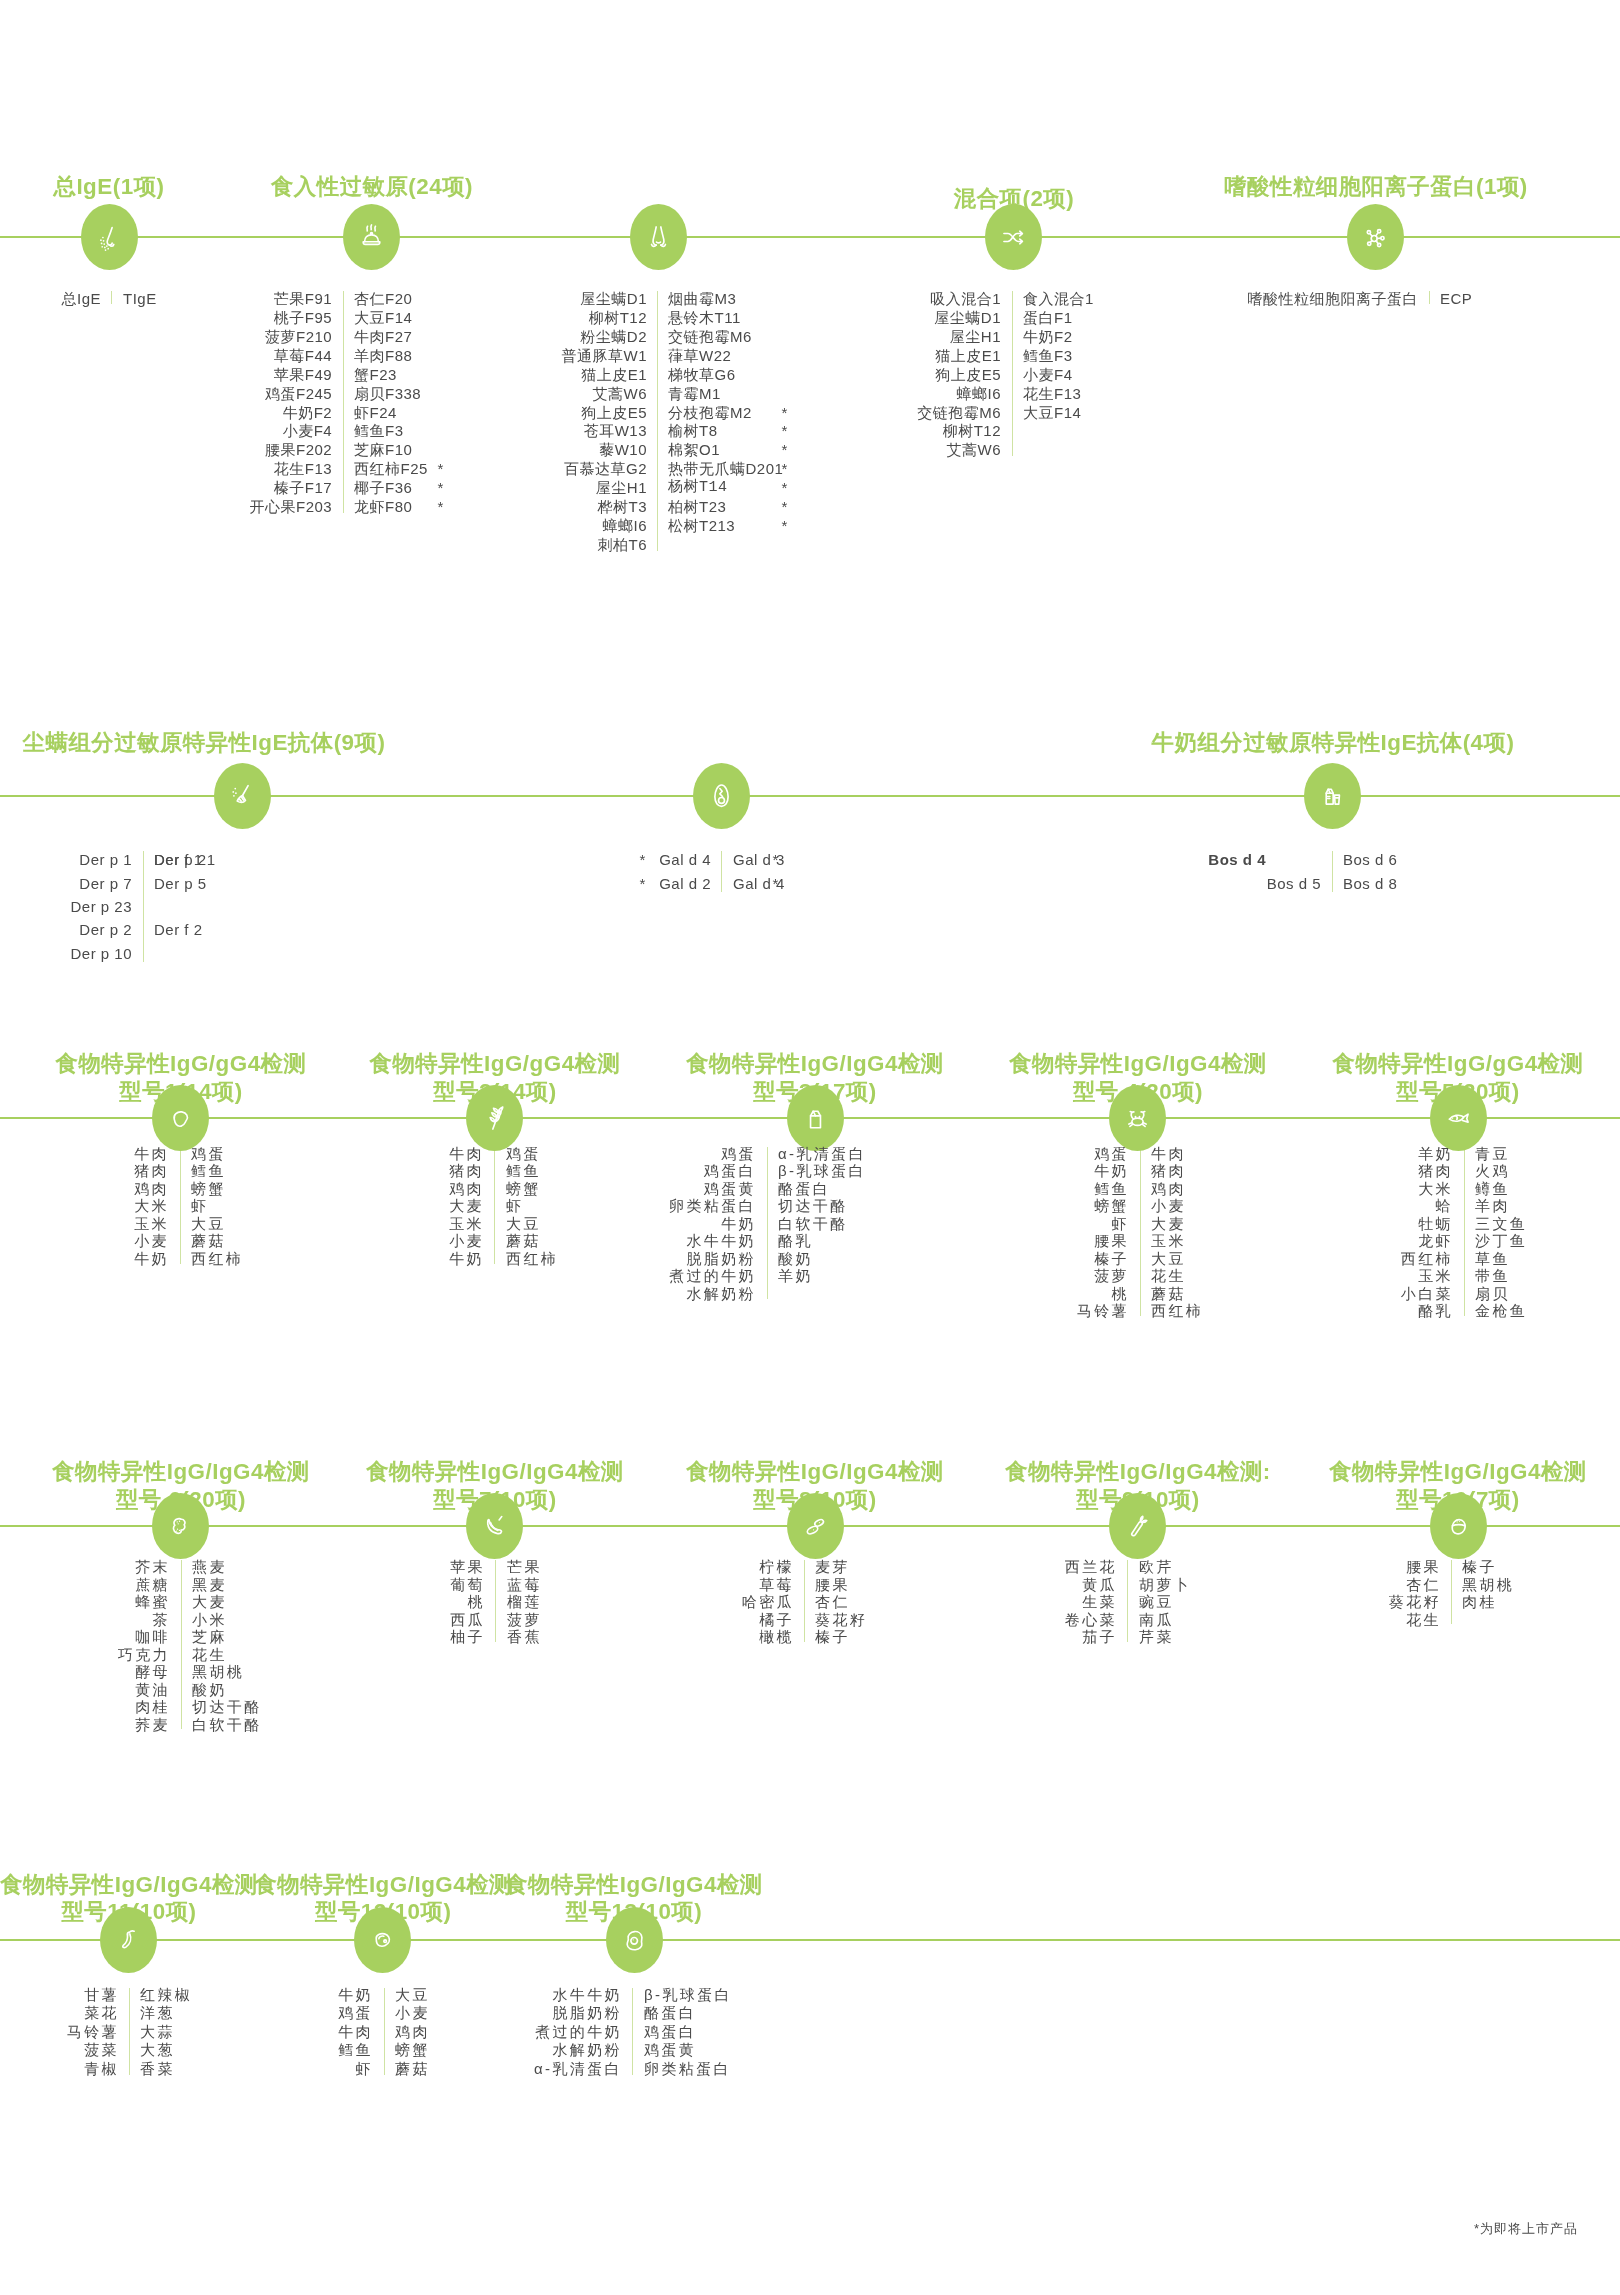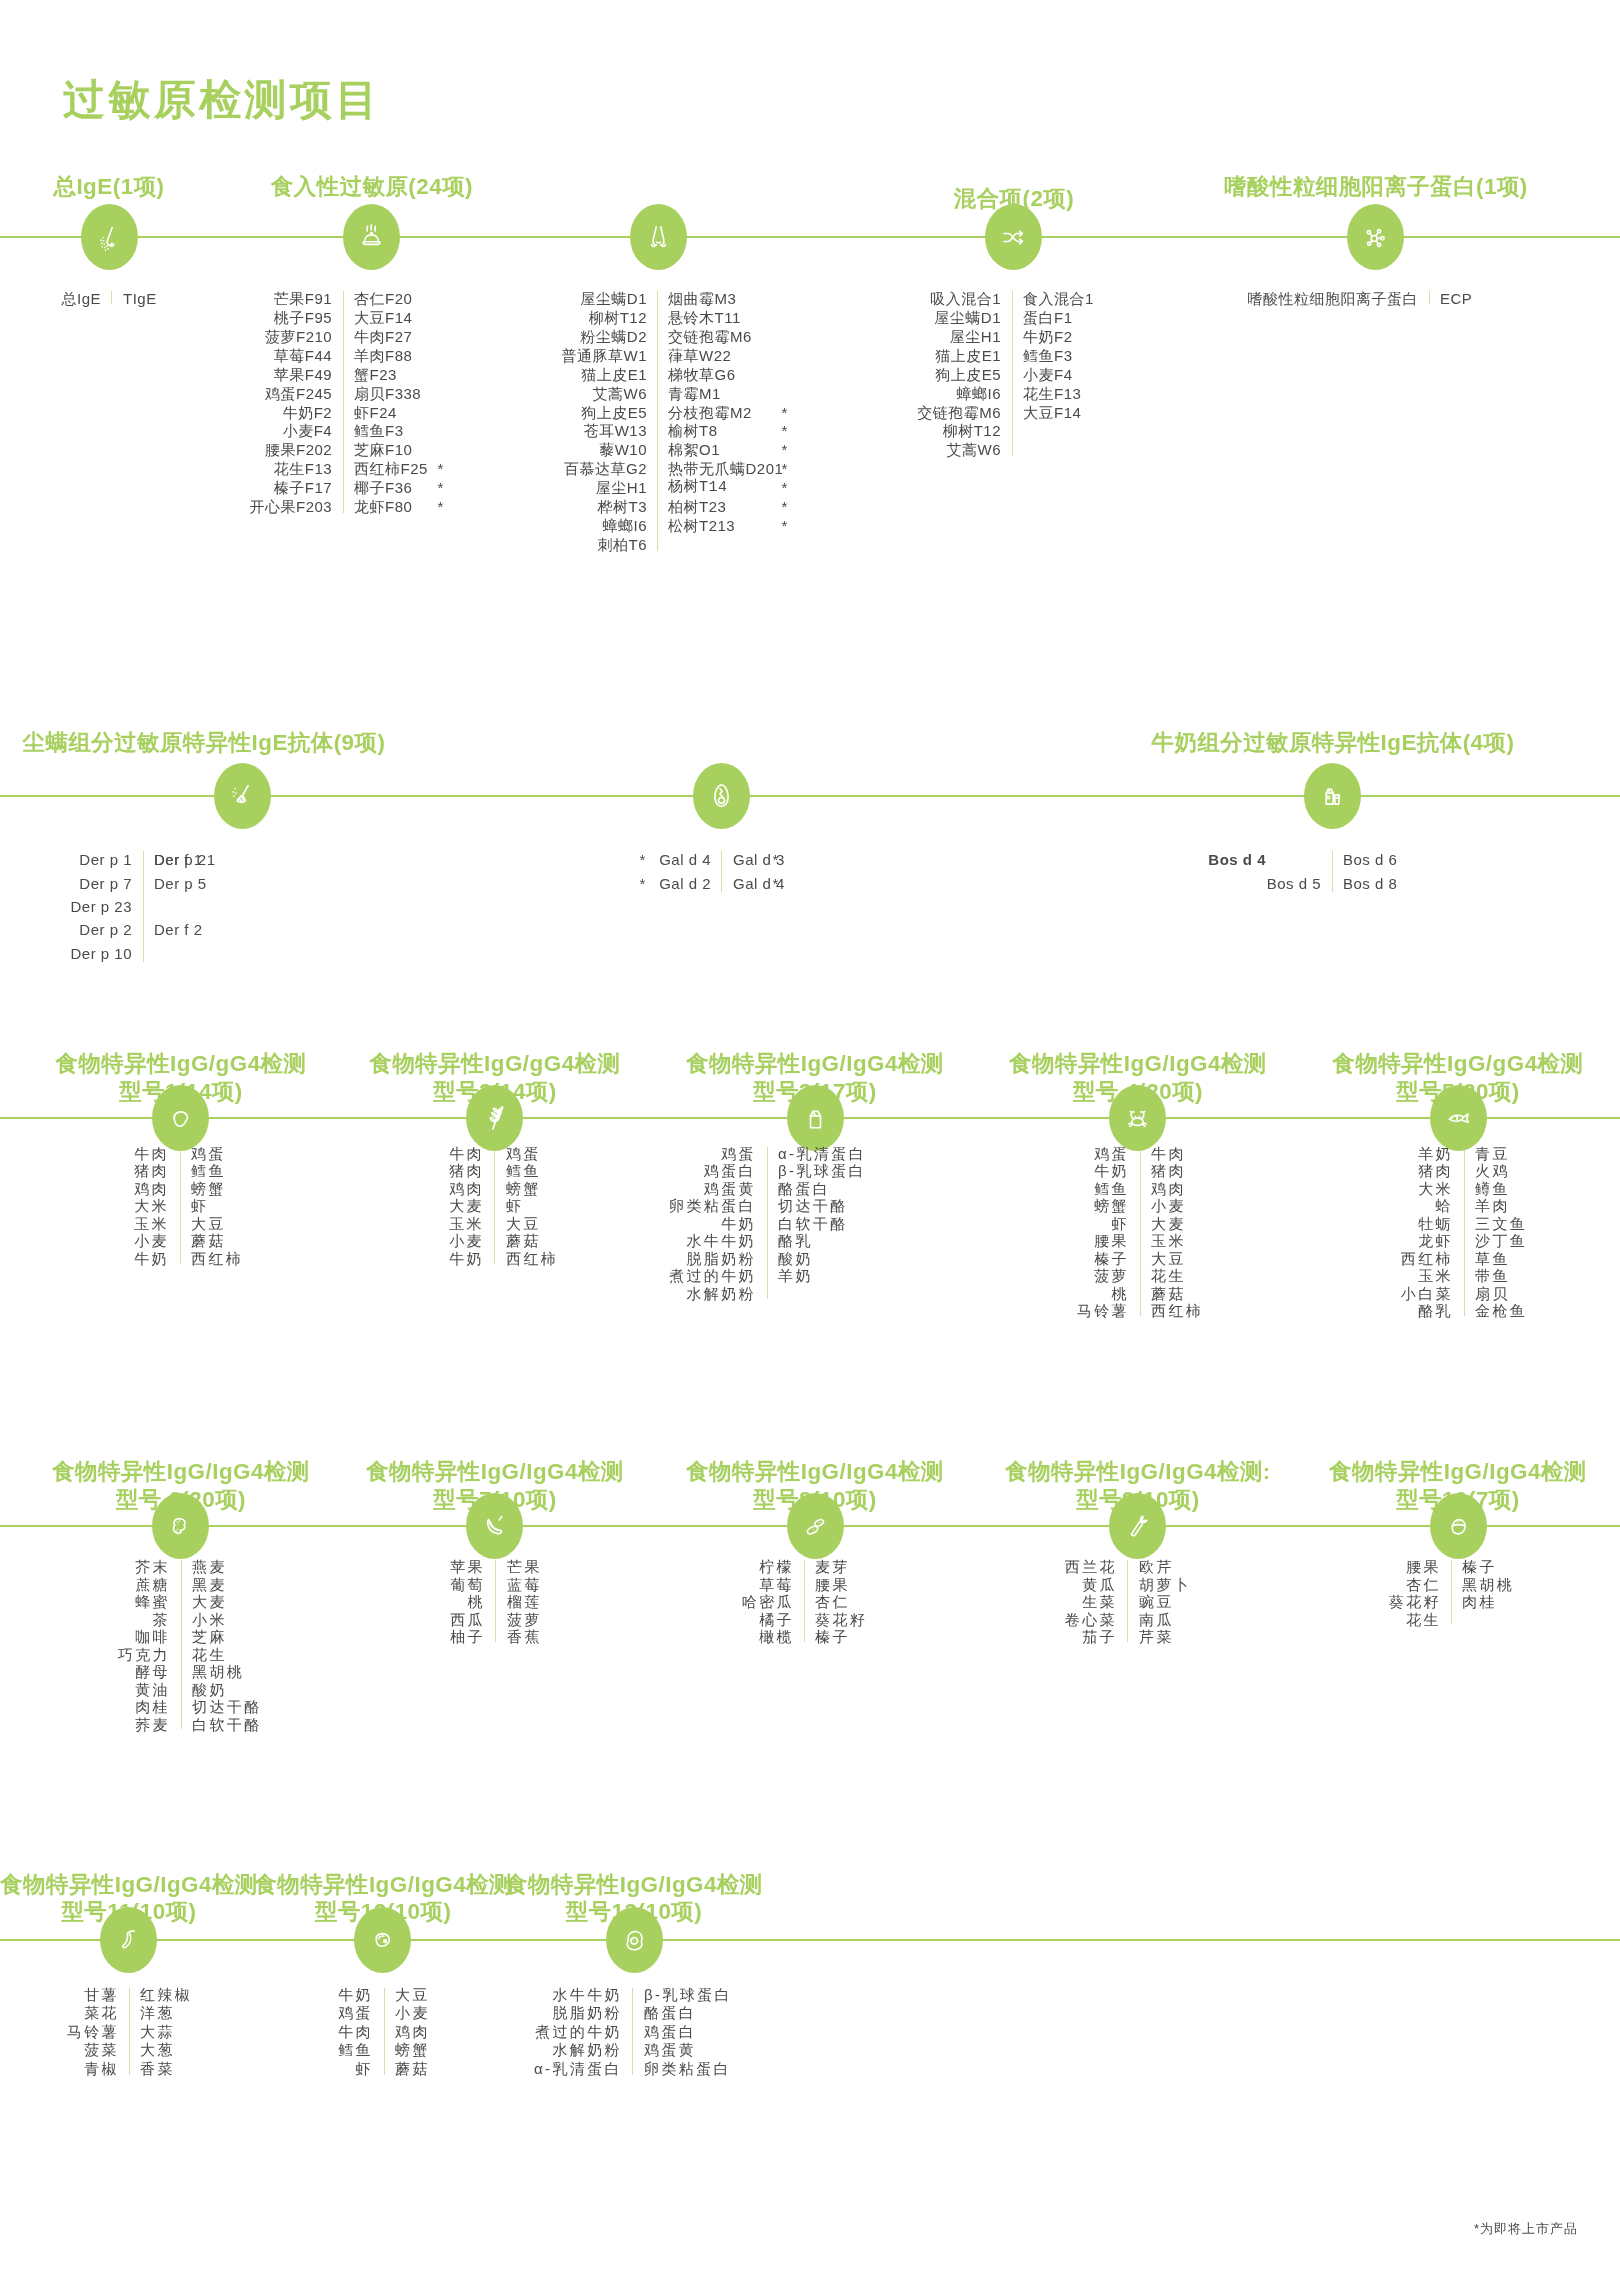--- a/index.html
+++ b/index.html
@@ -22,21 +22,20 @@
   .item{position:absolute;font-size:15px;color:var(--text);z-index:2;white-space:nowrap;}
   .item.left{text-align:right;}
   .item.right{text-align:left;}
   .star{position:absolute;font-size:15px;color:var(--text);width:14.6px;text-align:center;z-index:2;}
   .v-div{position:absolute;width:1px;background:var(--divider);z-index:1;}
 </style>
 </head>
 <body>
 
 <div id="canvas">
-  <div id="page-title">过敏原检测项目</div>
   <div id="footnote">*为即将上市产品</div>
 <div class="h-line" style="top: 236px;"></div>
     <div class="h-line" style="top: 795px;"></div>
     <div class="h-line" style="top: 1117px;"></div>
     <div class="h-line" style="top: 1525px;"></div>
     <div class="h-line" style="top: 1939px;"></div>
     <div class="sec-title" style="left: -280px; width: 778px; top: 173px;">总IgE(1项)</div>
     <div class="icon-badge" style="left: 81px; top: 204px;">
       <svg viewBox="0 0 100 100" width="33" height="33">
         <g fill="none" stroke="#fff" stroke-width="5" stroke-linecap="round" stroke-linejoin="round">

